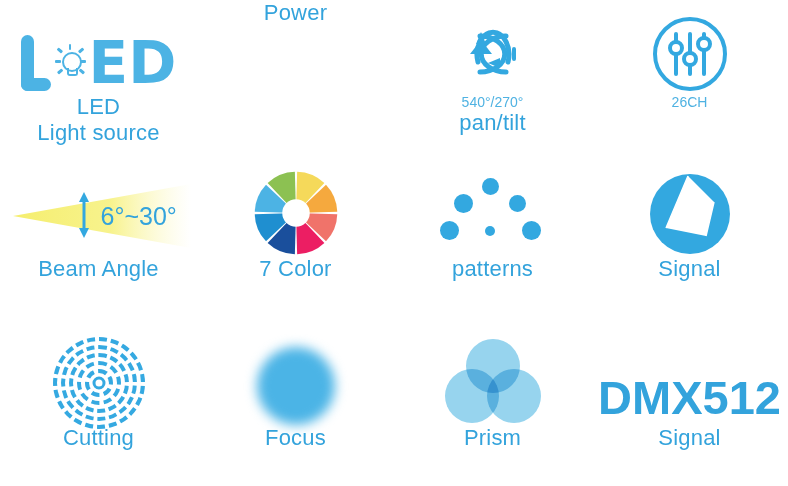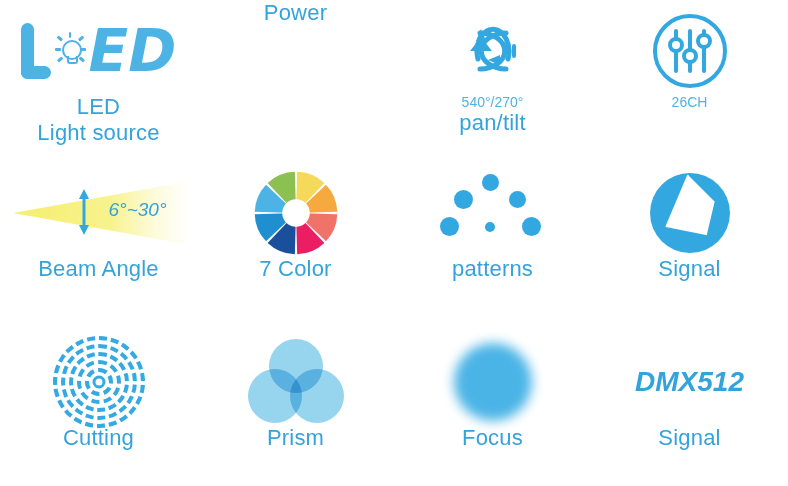--- a/index.html
+++ b/index.html
@@ -20,23 +20,22 @@
     display:flex;
     flex-direction:column;
     align-items:center;
     justify-content:flex-start;
   }
   .icon-wrap{
     position:relative;
     height:86px;
     width:180px;
     display:flex;
-    align-items:center;
+    align-items:flex-end;
     justify-content:center;
-    font-style:italic;
   }
   .r1 .icon-wrap{margin-top:8px;}
   .r2 .icon-wrap{margin-top:10px;}
   .r3 .icon-wrap{margin-top:14px;}
   .label{
     color:#33a3dc;
     font-size:22px;
     line-height:26px;
     text-align:center;
     letter-spacing:.2px;
@@ -44,21 +43,21 @@
   .label.two{line-height:26px;}
   .sub{
     color:#4fb2e2;
     font-size:14px;
     line-height:16px;
     text-align:center;
   }
   .bigtext{
     color:#33a3dc;
     font-weight:bold;
-    font-size:28px;
+    font-size:47px;
     letter-spacing:0px;
   }
 
   
   .led-word{display:flex;align-items:center;height:62px;}
   .led-l{
     width:34px;height:56px;position:relative;
   }
   .led-l:before{
     content:"";position:absolute;left:0;top:0;width:13px;height:56px;
@@ -98,21 +97,21 @@
   
   .chan{width:80px;height:80px;}
 
   
   .beam-box{position:relative;width:186px;height:80px;}
   .beam-tri{
     position:absolute;left:2px;top:6px;width:182px;height:68px;
   }
   .beam-arrow{position:absolute;left:68px;top:16px;width:14px;height:46px;}
   .beam-txt{
-    position:absolute;left:100px;top:26px;color:#33a3dc;font-size:19px;
+    position:absolute;left:92px;top:26px;color:#33a3dc;font-size:25px;
   }
 
   
   .wheel{width:86px;height:86px;}
 
   
   .dots{width:110px;height:78px;position:relative;}
   .dot{position:absolute;background:#33a8e0;border-radius:50%;}
 
   
@@ -279,36 +278,36 @@
         <div class="ring" style="width:36px;height:36px;border-width:4px;border-style:dashed;"></div>
         <div class="ring" style="width:20px;height:20px;border-width:4px;border-style:dashed;"></div>
         <div class="ring" style="width:7px;height:7px;border-width:3px;border-style:solid;"></div>
       </div>
     </div>
     <div class="label">Cutting</div>
   </div>
 
   <div class="cell r3">
     <div class="icon-wrap">
+      <div class="focus"></div>
+    </div>
+    <div class="label">Focus</div>
+  </div>
+
+  <div class="cell r3">
+    <div class="icon-wrap">
       <div class="prism">
         <div class="pc" style="left:21px;top:0px;"></div>
         <div class="pc" style="left:0px;top:30px;"></div>
         <div class="pc" style="left:42px;top:30px;"></div>
       </div>
     </div>
     <div class="label">Prism</div>
   </div>
 
   <div class="cell r3">
     <div class="icon-wrap">
-      <div class="focus"></div>
-    </div>
-    <div class="label">Focus</div>
-  </div>
-
-  <div class="cell r3">
-    <div class="icon-wrap">
       <span class="bigtext">DMX512</span>
     </div>
     <div class="label">Signal</div>
   </div>
 
 </div>
 
 </body></html>

